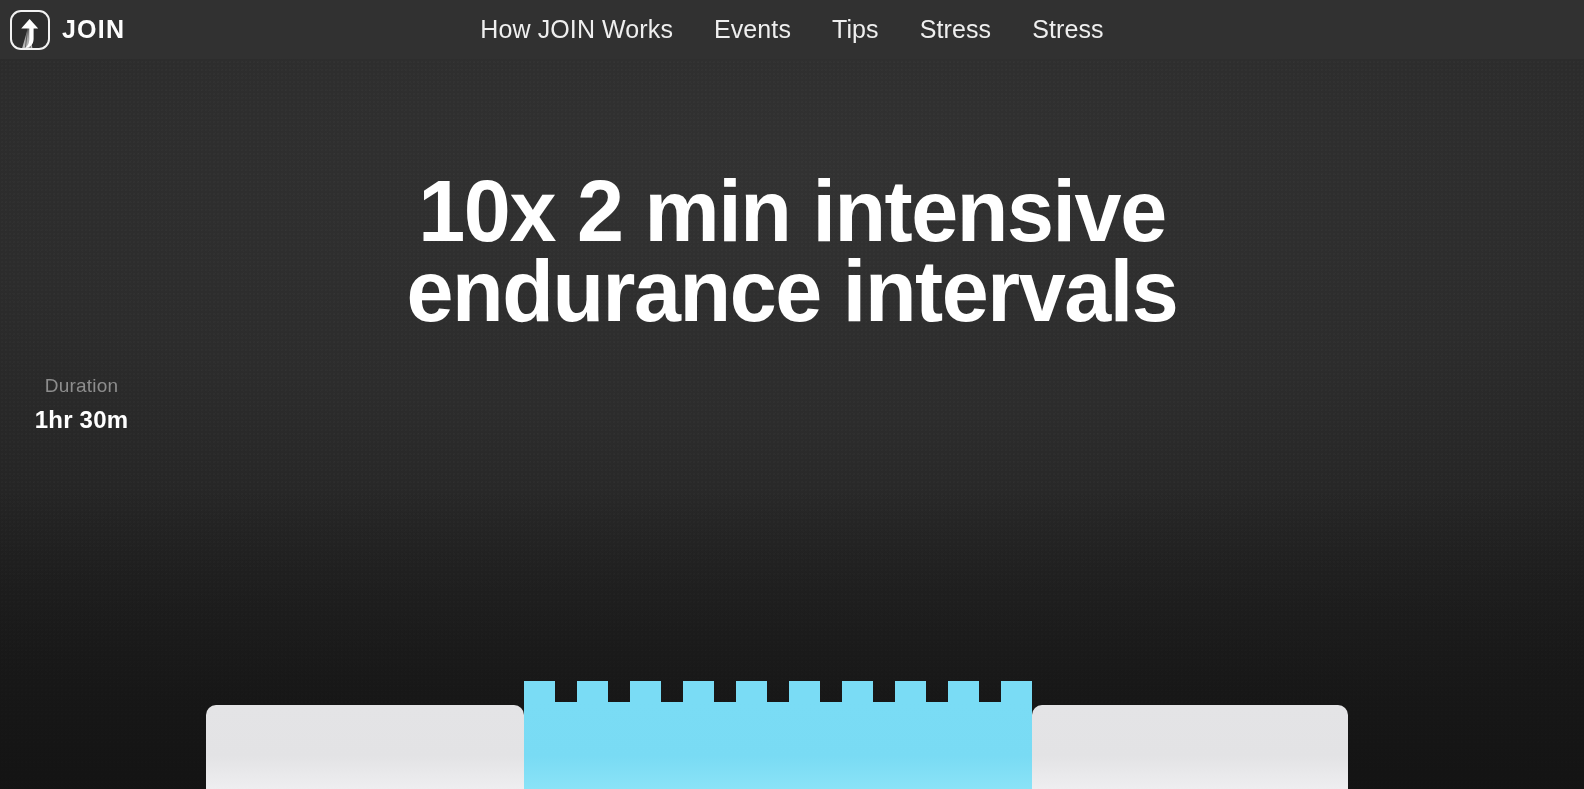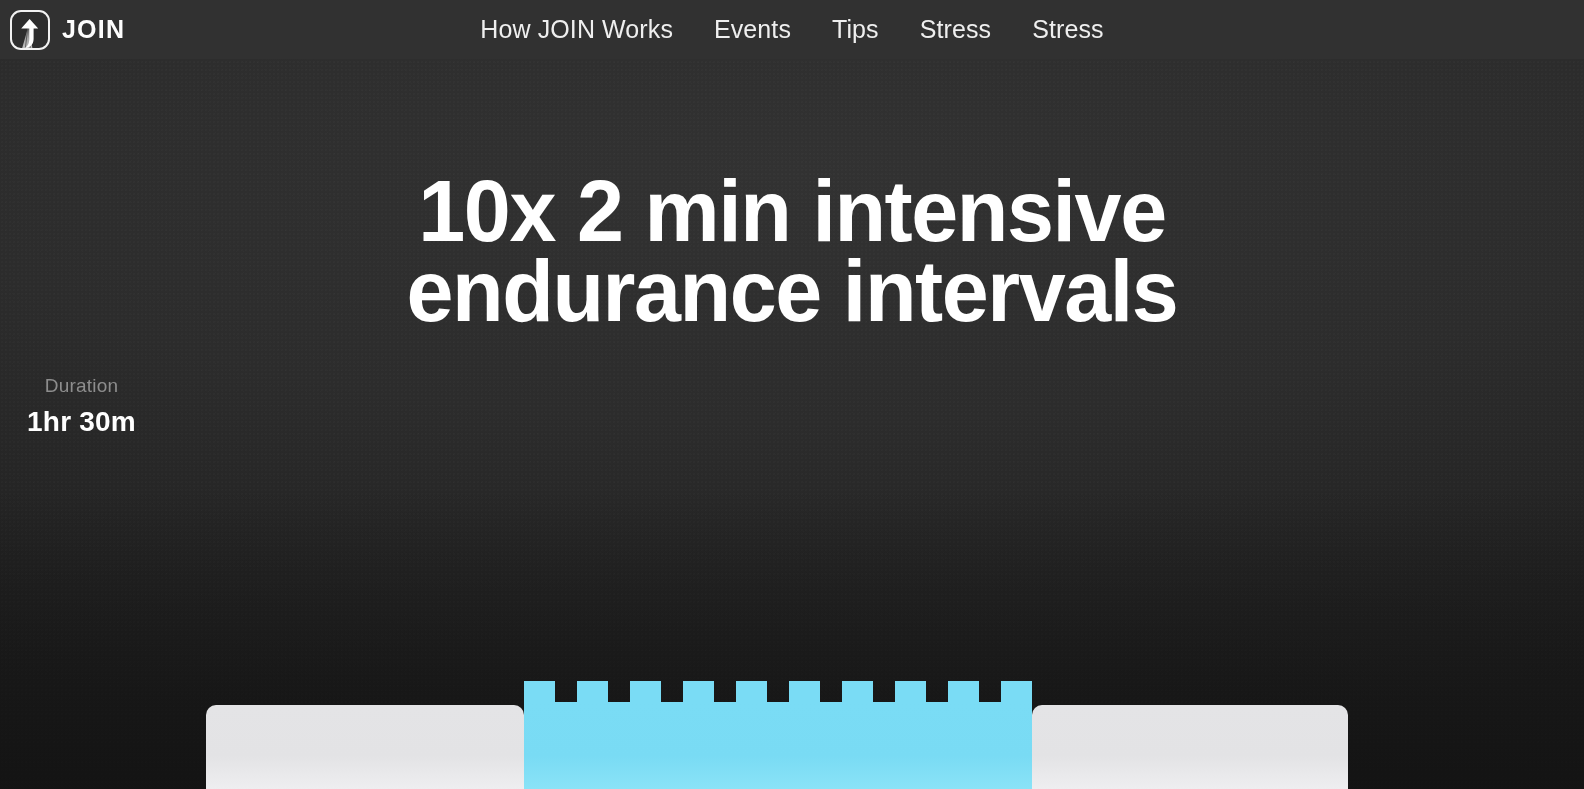--- a/index.html
+++ b/index.html
@@ -170,21 +170,21 @@
     font-size: 19px;
     font-weight: 400;
     letter-spacing: .2px;
     line-height: 22px;
   }
 
   .meta-value {
     margin-top: 9px;
     color: #ffffff;
     font-family: "Liberation Sans Narrow", "Liberation Sans", sans-serif;
-    font-size: 28px;
+    font-size: 24px;
     font-weight: 700;
     letter-spacing: .2px;
   }
 
   .bar-gauge {
     margin-top: 11px;
     display: flex;
     align-items: flex-end;
     gap: 3px;
     height: 26px;

